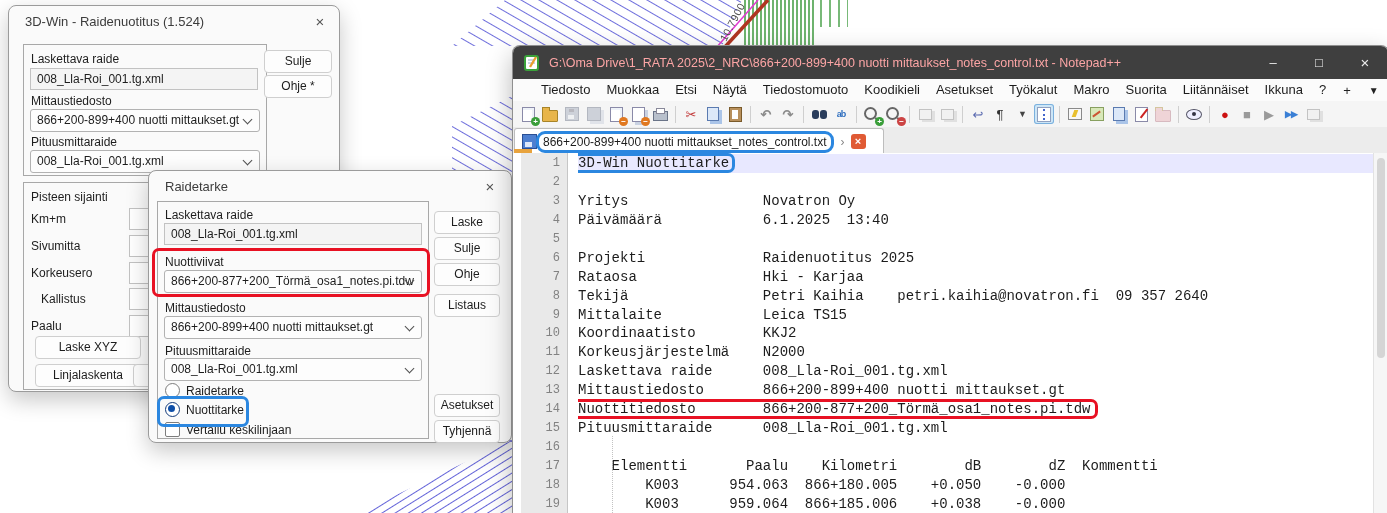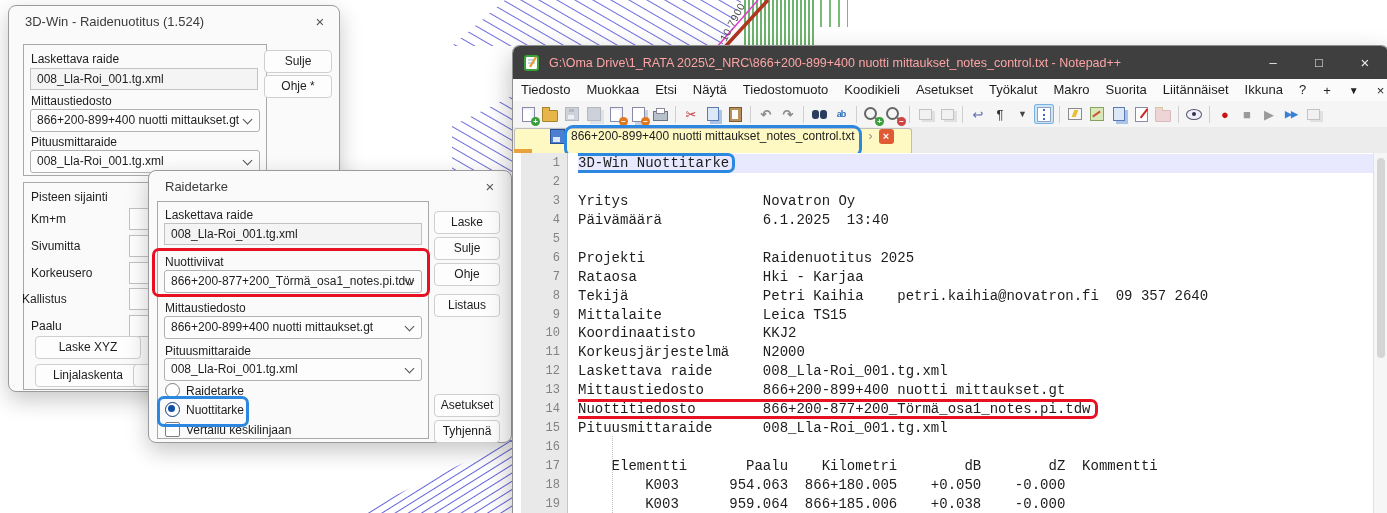--- a/index.html
+++ b/index.html
@@ -37,21 +37,21 @@
 
   
   #npp{position:absolute;left:512px;top:45px;width:875px;height:468px;z-index:30;
        background:#fff;border:1px solid #8f8f8f;border-bottom:none;border-radius:8px 8px 0 0;
        box-shadow:0 10px 26px rgba(0,0,0,.28);overflow:hidden;}
   #npp .tbar{position:absolute;left:0;top:0;right:0;height:33px;background:#3f3f3f;display:flex;align-items:center;}
   #npp .tbar .title{color:#fca5a5;font-size:12.5px;margin-left:8px;white-space:nowrap;overflow:hidden;flex:1;}
   #npp .tbar .wc{width:46px;height:33px;color:#eee;font-size:13px;display:flex;align-items:center;justify-content:center;}
   .nppicon{width:18px;height:18px;margin-left:10px;flex:0 0 auto;}
   #menubar{position:absolute;left:0;top:33px;right:0;height:22px;background:#fbfbfb;display:flex;align-items:center;
-       font-size:13px;color:#1c1c1c;border-bottom:1px solid #ececec;}
+       font-size:13px;color:#1c1c1c;border-bottom:1px solid #ececec;padding-left:20px;}
   #menubar .mi{padding:0 8px;line-height:22px;white-space:nowrap;}
   #menubar .spacer{flex:1;}
   #menubar .mx{padding:0 9px;color:#222;}
   #menubar .mx.arrow{font-size:10px;}
   #toolbar{position:absolute;left:0;top:55px;right:0;height:26px;background:#f5f5f5;display:flex;align-items:center;
        padding-left:4px;border-bottom:1px solid #e6e6e6;}
   .tbi{width:20px;height:20px;display:inline-flex;align-items:center;justify-content:center;position:relative;border-radius:3px;margin:0 1px;}
   .tbi .g{font-size:13px;line-height:1;}
   .tbi .g.sm{font-size:9px;letter-spacing:-1px;font-weight:bold;}
   .tbi.active{background:#cde6f7;box-shadow:inset 0 0 0 1px #7ab0dd;}
@@ -85,22 +85,22 @@
   .k-paste::before{content:"";position:absolute;left:2px;top:2px;width:6px;height:9px;background:#fff;}
   .k-page-pen{width:11px;height:13px;background:#fff;border:1px solid #8a8aa8;}
   .k-page-pen::after{content:"";position:absolute;width:2px;height:11px;background:#cc2222;transform:rotate(38deg);left:7px;top:0;}
   .k-win-lightning{width:12px;height:10px;background:#f8f8f8;border:1px solid #8a8a8a;}
   .k-win-lightning::after{content:"";width:4px;height:7px;background:#e8c030;position:absolute;left:4px;top:1px;transform:skewX(-20deg);}
   .k-eye{width:14px;height:9px;border:1px solid #556;border-radius:50%;background:#eef;}
   .k-eye::after{content:"";position:absolute;left:5px;top:2px;width:4px;height:4px;border-radius:50%;background:#334;}
   .k-folder.pink{background:#e8a8b0;border-color:#b06a78;}
 
   #tabbar{position:absolute;left:0;top:81px;right:0;height:26px;background:#ececec;border-bottom:1px solid #c9c9c9;}
-  #tab1{position:absolute;left:1px;top:1px;width:368px;height:25px;background:#fef9c3;
-        border:1px solid #bdbdbd;border-bottom:none;border-radius:3px 3px 0 0;display:flex;padding-left:28px;}
+  #tab1{position:absolute;left:1px;top:1px;width:368px;height:25px;background:#ffffff;
+        border:1px solid #bdbdbd;border-bottom:none;border-radius:3px 3px 0 0;display:flex;align-items:center;}
   #tab1 .fname{font-size:12px;color:#1c1c1c;margin-left:6px;white-space:nowrap;position:relative;}
   #tab1 .fname::after{content:"";position:absolute;left:-7px;right:-7px;top:-4px;bottom:-4px;
         border:3px solid #2b87e0;border-radius:9px;pointer-events:none;}
   .tabfloppy{width:13px;height:13px;background:#4d7fd0;border:1px solid #2a4f94;position:relative;margin-left:7px;flex:0 0 auto;}
   .tabfloppy::before{content:"";position:absolute;left:2px;bottom:1px;width:7px;height:5px;background:#dde8fa;}
   #tab1 .pin{font-size:12px;color:#888;margin-left:14px;}
   #tab1 .tclose{width:15px;height:15px;margin-left:6px;border-radius:3px;background:#e05a34;color:#fff;
         font-size:11px;line-height:15px;text-align:center;font-weight:bold;}
   .orangemark{position:absolute;left:1px;top:22px;width:18px;height:4px;background:#e8a33d;}
 
@@ -172,21 +172,21 @@
 
     <div class="grp" style="left:14px;top:176px;width:242px;height:206px"></div>
     <div class="lbl" style="left:22px;top:184px">Pisteen sijainti</div>
     <div id="psrows">
         <div class="lbl" style="left: 22px; top: 206px;">Km+m</div>
         <div class="fld" style="left: 120px; top: 202px; width: 114px; background: rgb(255, 255, 255);"></div>
         <div class="lbl" style="left: 22px; top: 232.8px; text-align: center;">Sivumitta</div>
         <div class="fld" style="left: 120px; top: 228.8px; width: 114px; background: rgb(255, 255, 255);"></div>
         <div class="lbl" style="left: 22px; top: 259.6px;">Korkeusero</div>
         <div class="fld" style="left: 120px; top: 255.6px; width: 114px; background: rgb(255, 255, 255);"></div>
-        <div class="lbl" style="left: 13px; top: 286.4px;">Kallistus</div>
+        <div class="lbl" style="left: 32px; top: 286.4px;">Kallistus</div>
         <div class="fld" style="left: 120px; top: 282.4px; width: 114px; background: rgb(255, 255, 255);"></div>
         <div class="lbl" style="left: 22px; top: 313.2px;">Paalu</div>
         <div class="fld" style="left: 120px; top: 309.2px; width: 114px; background: rgb(255, 255, 255);"></div>
       </div>
     <div class="btn" style="left:26px;top:330px;width:104px">Laske XYZ</div>
     <div class="btn" style="left:26px;top:358px;width:104px">Linjalaskenta</div>
     <div class="btn" style="left:124px;top:358px;width:90px;text-align:left;padding-left:14px">2</div>
   </div>
 
   <div class="dlg" id="app2" style="left:148px;top:170px;width:362px;height:271px;z-index:20">

